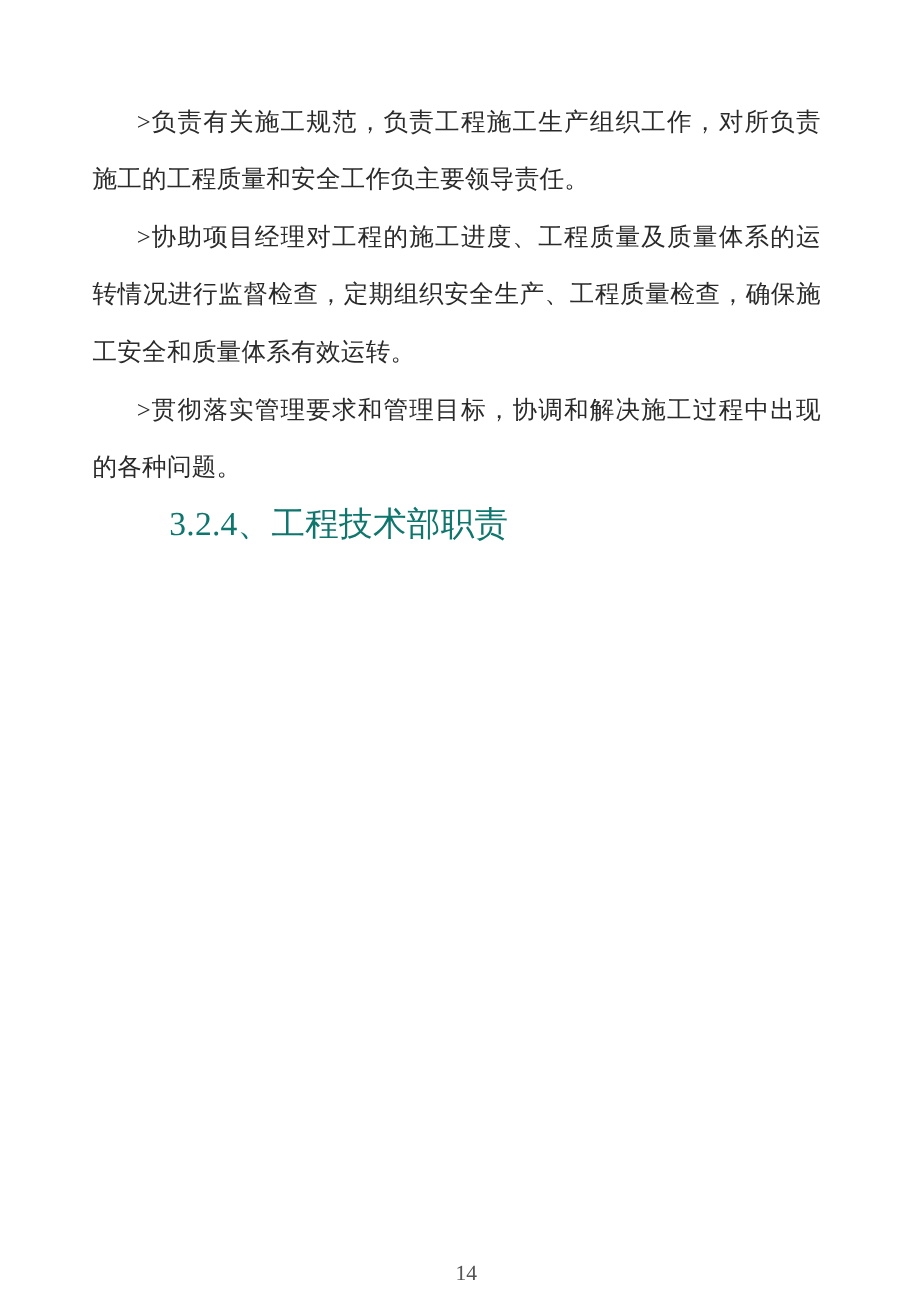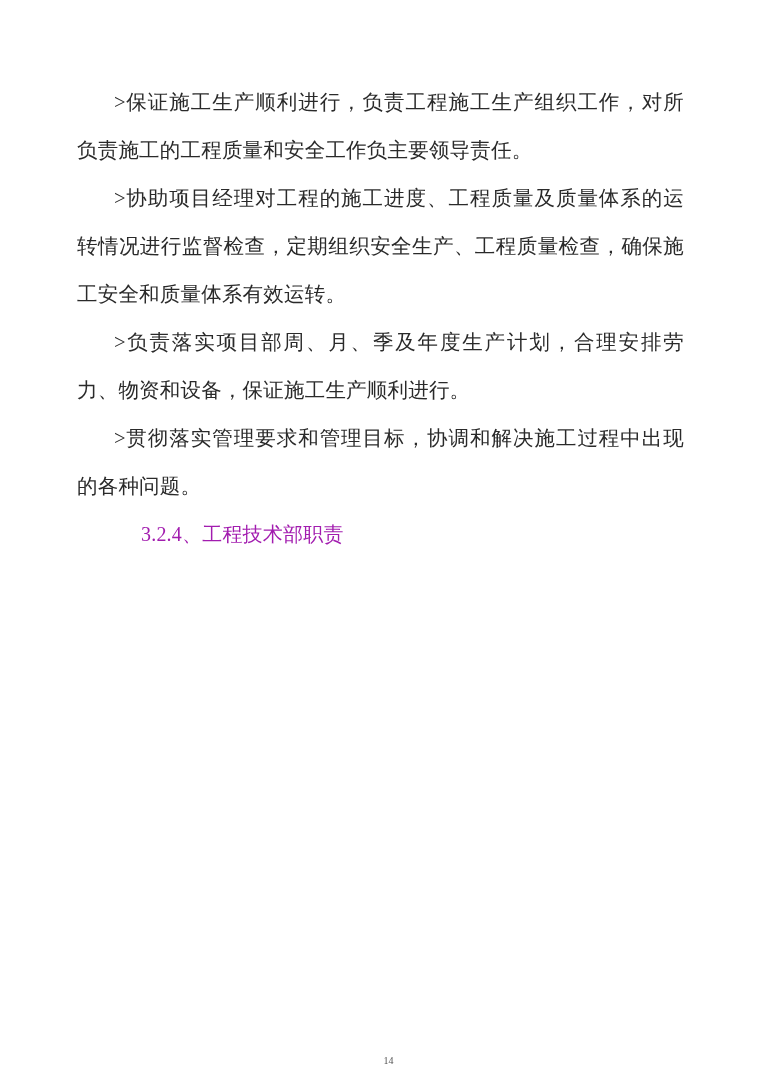--- a/index.html
+++ b/index.html
@@ -37,65 +37,62 @@
     text-indent: 37px;
     letter-spacing: 0.2px;
     word-break: break-all;
   }
   .para.no-indent-marker {
     text-indent: 41px;
   }
   .heading {
     margin: 0;
     padding: 0;
-    font-size: 20px;
+    font-size: 28px;
     line-height: 48px;
-    color: #a21caf;
+    color: #0f766e;
     font-weight: normal;
     text-indent: 64px;
     letter-spacing: 0.2px;
   }
   .marker {
     font-family: "Liberation Serif", "DejaVu Serif", serif;
     letter-spacing: 0;
   }
   #page-number {
     position: absolute;
     left: 0;
     right: 0;
     top: 1053px;
     text-align: center;
-    font-size: 10px;
+    font-size: 18px;
     line-height: 16px;
     color: #555555;
     font-family: "Liberation Serif", "DejaVu Serif", serif;
   }
   #page-number .num {
     position: relative;
     left: 8px;
   }
 </style>
 </head>
 <body>
 
 <div id="page">
 
   <div id="content">
 
     <p class="para">
-      <span class="marker">&gt;</span><span>保证施工生产顺利进行，负责工程施工生产组织工作，对所负责施工的工程质量和安全工作负主要领导责任。</span>
+      <span class="marker">&gt;</span><span>负责有关施工规范，负责工程施工生产组织工作，对所负责施工的工程质量和安全工作负主要领导责任。</span>
     </p>
 
     <p class="para">
       <span class="marker">&gt;</span><span>协助项目经理对工程的施工进度、工程质量及质量体系的运转情况进行监督检查，定期组织安全生产、工程质量检查，确保施工安全和质量体系有效运转。</span>
     </p>
 
-    <p class="para">
-      <span class="marker">&gt;</span><span>负责落实项目部周、月、季及年度生产计划，合理安排劳力、物资和设备，保证施工生产顺利进行。</span>
-    </p>
 
     <p class="para">
       <span class="marker">&gt;</span><span>贯彻落实管理要求和管理目标，协调和解决施工过程中出现的各种问题。</span>
     </p>
 
 
     <h3 class="heading">
       <span>3.2.4、</span><span>工程技术部职责</span>
     </h3>
 

